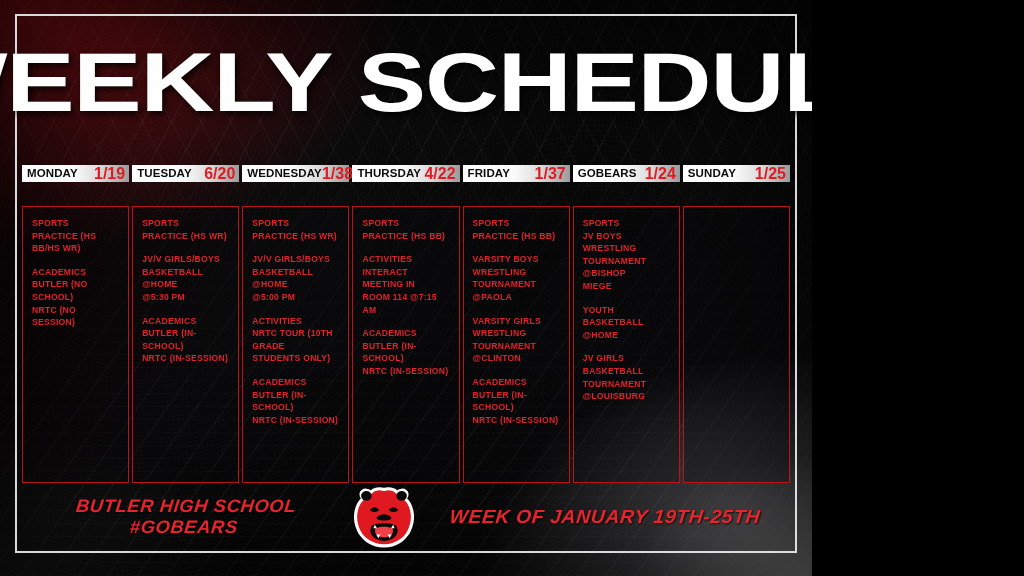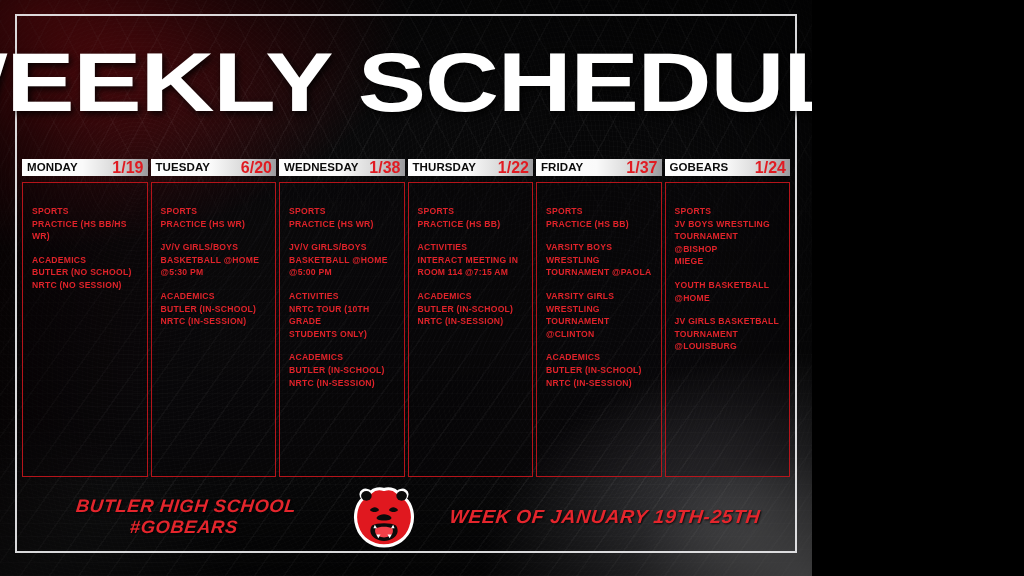--- a/index.html
+++ b/index.html
@@ -75,21 +75,21 @@
     line-height:84px;
     letter-spacing:-1px;
     transform:scaleX(1.22);
     text-shadow:2px 3px 7px rgba(0,0,0,.85);
     white-space:nowrap;
   }
 
   
   .grid{
     position:absolute;
-    left:22px; top:159px; right:22px;
+    left:22px; top:165px; right:22px;
     height:318px;
     display:flex;
     gap:3px;
   }
   .day{
     flex:1 1 0;
     min-width:0;
     display:flex;
     flex-direction:column;
   }
@@ -113,24 +113,24 @@
   .day-date{
     color:#e01b22;
     font-size:16px;
     font-weight:bold;
     line-height:11px;
     white-space:nowrap;
     font-family:"Liberation Sans", sans-serif;
   }
   .day-body{
     flex:1;
-    margin-top:6px;
+    margin-top:24px;
     border:1px solid rgba(196,22,28,0.92);
     background:rgba(8,5,6,0.28);
-    padding:22px 8px 8px 9px;
+    padding:10px 8px 8px 9px;
     overflow:hidden;
   }
   .block{ margin-bottom:11px; }
   .block:last-child{ margin-bottom:0; }
   .line{
     color:#e0232a;
     font-size:8.6px;
     line-height:12.6px;
     font-weight:bold;
     letter-spacing:.25px;
@@ -259,21 +259,21 @@
           <div class="block">
             <div class="line">ACADEMICS</div>
             <div class="line">BUTLER (IN-SCHOOL)</div>
             <div class="line">NRTC (IN-SESSION)</div>
           </div>
         </div>
       </div>
       <div class="day">
         <div class="day-head">
           <span class="day-name">THURSDAY</span>
-          <span class="day-date">1/22</span>
+          <span class="day-date">4/22</span>
         </div>
         <div class="day-body">
           <div class="block">
             <div class="line">SPORTS</div>
             <div class="line">PRACTICE (HS BB)</div>
           </div>
           <div class="block">
             <div class="line">ACTIVITIES</div>
             <div class="line">INTERACT MEETING IN</div>
             <div class="line">ROOM 114 @7:15 AM</div>
@@ -325,20 +325,27 @@
             <div class="line">MIEGE</div>
           </div>
           <div class="block">
             <div class="line">YOUTH BASKETBALL @HOME</div>
           </div>
           <div class="block">
             <div class="line">JV GIRLS BASKETBALL</div>
             <div class="line">TOURNAMENT @LOUISBURG</div>
           </div>
         </div>
+      </div>
+      <div class="day">
+        <div class="day-head">
+          <span class="day-name">SUNDAY</span>
+          <span class="day-date">1/25</span>
+        </div>
+        <div class="day-body"></div>
       </div>
     </div>
 
   <div class="footer">
     <div class="foot-left">
       <div>BUTLER HIGH SCHOOL</div>
       <div>#GOBEARS</div>
     </div>
 
     <div class="logo">

